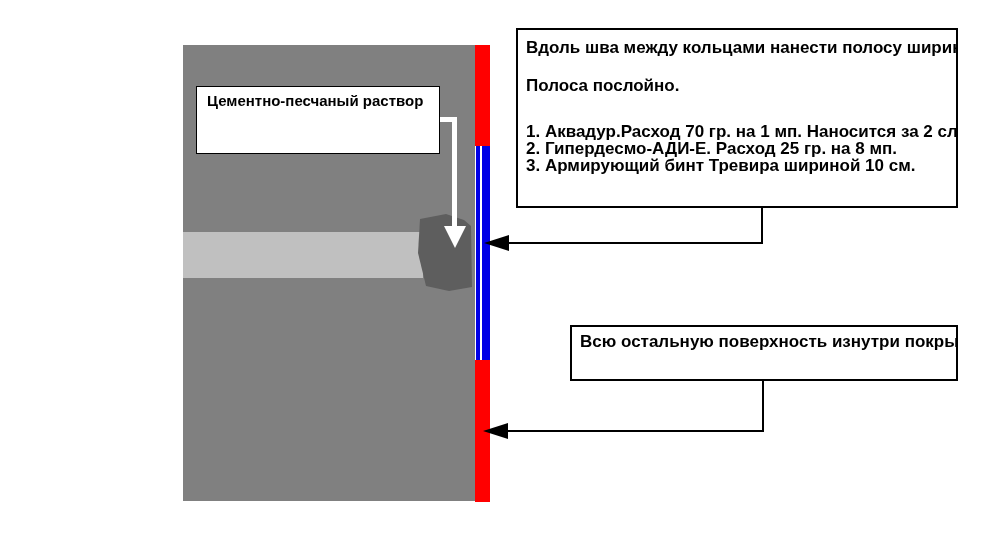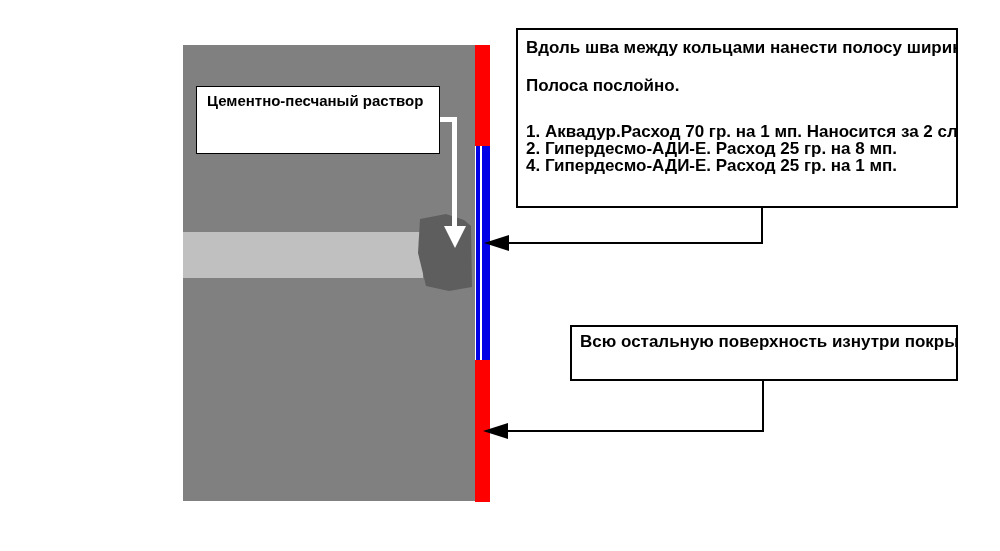--- a/index.html
+++ b/index.html
@@ -78,21 +78,21 @@
 
   <div class="abs bl2-v"></div>
   <div class="abs bl2-h"></div>
   <div class="abs bl2-arrow"></div>
 
   <div class="abs note strip-note">
     <div class="intro-line">Вдоль шва между кольцами нанести полосу шириной 15</div>
     <div class="subtitle">Полоса послойно.</div>
     <div class="layer">1. Аквадур.Расход 70 гр. на 1 мп. Наносится за 2 слоя.</div>
     <div class="layer">2. Гипердесмо-АДИ-Е. Расход 25 гр. на 8 мп.</div>
-    <div class="layer">4. Гипердесмо-АДИ-Е. Расход 25 гр. на 1 мп.</div>
+    <div class="layer">3. Армирующий бинт Тревира шириной 10 см.</div>
   </div>
 
   <div class="abs note mortar-note">
     <div class="ln">Цементно-песчаный раствор</div>
   </div>
 
   <div class="abs note surface-note">
     <div class="ln">Всю остальную поверхность изнутри покрыть</div>
   </div>
 

